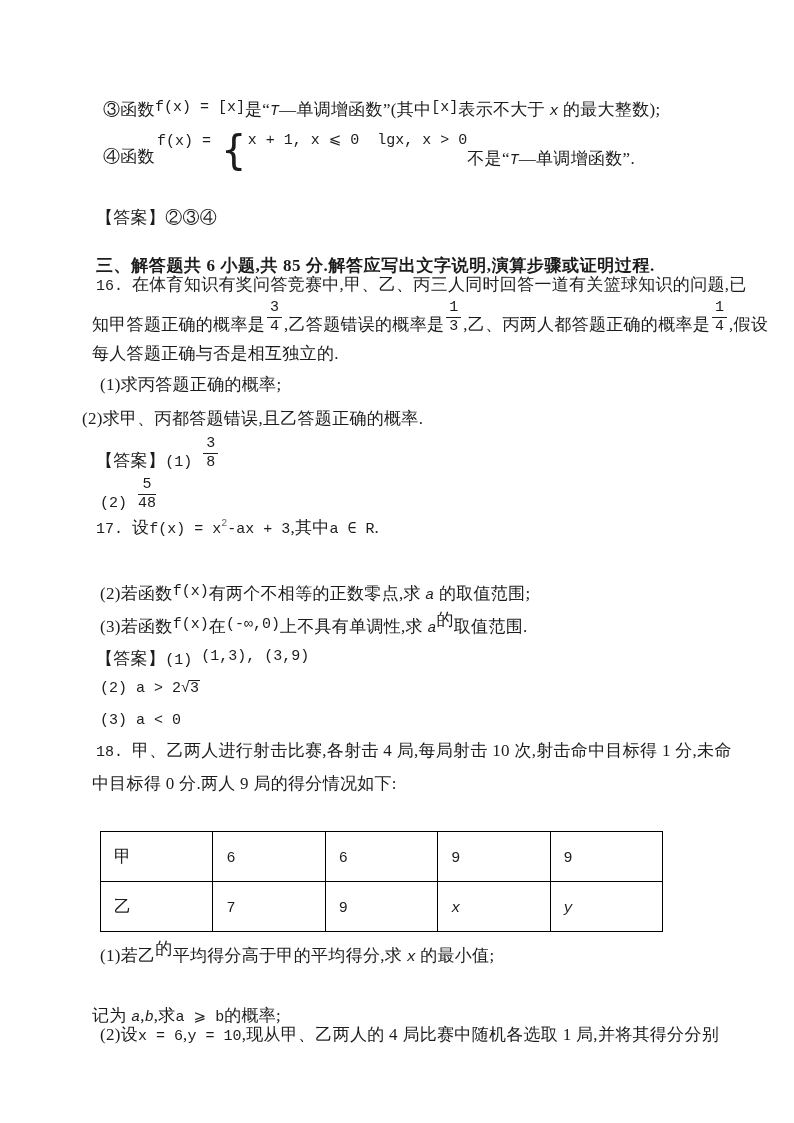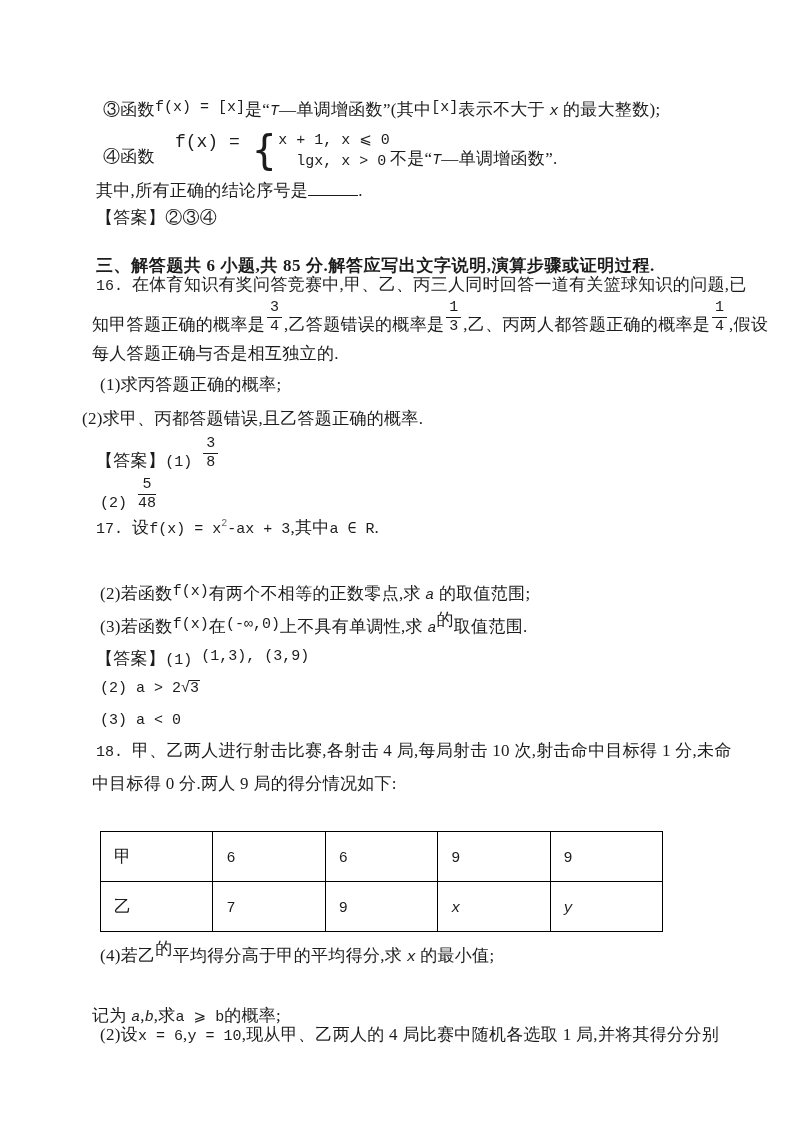--- a/index.html
+++ b/index.html
@@ -35,25 +35,25 @@
   .frac .fn{display:block;border-bottom:1.2px solid #1c1c1c;padding:0 3px 1px;}
   .frac .fd{display:block;padding-top:1px;}
   
   .sqrt{white-space:pre;font-family:"Liberation Mono","DejaVu Sans Mono",monospace;font-size:15px;letter-spacing:0;}
   .sqrt .rv{display:inline-block;border-top:1.2px solid #1c1c1c;line-height:15px;margin-left:-1px;padding:0 1px;}
   
   .blank{display:inline-block;width:50px;height:0.85em;border-bottom:1.5px solid #1c1c1c;}
   
   .pw{display:flex;align-items:flex-start;}
   .pw-pre{position:relative;top:17px;}
-  .pw-fx{position:relative;top:2px;margin-left:20px;
-         font-family:"Liberation Mono","DejaVu Sans Mono",monospace;font-size:18px;letter-spacing:0;white-space:pre;}
+  .pw-fx{position:relative;top:2px;margin-left:2px;
+         font-family:"Liberation Mono","DejaVu Sans Mono",monospace;font-size:15px;letter-spacing:0;white-space:pre;}
   .pw-brace{font-family:"DejaVu Sans","Liberation Sans",sans-serif;
             font-size:40px;line-height:42px;font-weight:400;margin:0 1px;}
-  .pw-rows{display:flex;flex-direction:column;}
+  .pw-rows{display:flex;flex-direction:row;align-items:flex-end;}
   .pw-rows .r{line-height:19px;}
   .pw-post{position:relative;top:19px;}
   
   .score-table{
     position:absolute;left:100px;top:831px;width:563px;
     border-collapse:collapse;table-layout:fixed;
   }
   .score-table td{
     border:1.6px solid #000;height:49px;padding:0 0 0 13px;
     vertical-align:middle;font-size:17px;letter-spacing:0.3px;white-space:nowrap;
@@ -70,21 +70,20 @@
     <span class="pw-pre"><span class="cjk">④函数</span></span>
     <span class="pw-fx">f(x) = </span>
     <span class="pw-brace">{</span>
     <span class="pw-rows">
       <span class="r"><span class="m">x + 1, x ⩽ 0</span></span>
       <span class="r"><span class="m">  lgx, x &gt; 0</span></span>
     </span>
     <span class="pw-post"><span class="cjk">不是“</span><span class="mi">T</span><span class="cjk">—单调增函数”.</span></span>
   </div>
 
-  <div class="line" style="left:96px;top:180px"><span class="cjk">其中,所有正确的结论序号是</span><span class="blank" style="width: 50px;"></span><span class="cjk">.</span></div>
   <div class="line" style="left:96px;top:207px"><span class="cjk">【答案】②③④</span></div>
 
   <div class="line bold" style="left:96px;top:237px">三、解答题共 6 小题,共 85 分.解答应写出文字说明,演算步骤或证明过程.</div>
 
   <div class="line" style="left:96px;top:274px"><span class="m">16. </span><span class="cjk">在体育知识有奖问答竞赛中,甲、乙、丙三人同时回答一道有关篮球知识的问题,已</span></div>
   <div class="line" style="left:92px;top:300px"><span class="cjk">知甲答题正确的概率是</span><span class="frac"><span class="fn">3</span><span class="fd">4</span></span><span class="cjk">,乙答题错误的概率是</span><span class="frac"><span class="fn">1</span><span class="fd">3</span></span><span class="cjk">,乙、丙两人都答题正确的概率是</span><span class="frac"><span class="fn">1</span><span class="fd">4</span></span><span class="cjk">,假设</span></div>
   <div class="line" style="left:92px;top:343px"><span class="cjk">每人答题正确与否是相互独立的.</span></div>
   <div class="line" style="left:100px;top:374px"><span class="cjk">(1)求丙答题正确的概率;</span></div>
   <div class="line" style="left:82px;top:408px"><span class="cjk">(2)求甲、丙都答题错误,且乙答题正确的概率.</span></div>
   <div class="line" style="left:96px;top:436px"><span class="cjk">【答案】</span><span class="m">(1) </span><span class="frac"><span class="fn">3</span><span class="fd">8</span></span></div>
@@ -112,17 +111,17 @@
       <tr>
         <td><span class="cjk">乙</span></td>
         <td><span class="m">7</span></td>
         <td><span class="m">9</span></td>
         <td><span class="mi">x</span></td>
         <td><span class="mi">y</span></td>
       </tr>
     </tbody>
   </table>
 
-  <div class="line" style="left:100px;top:945px"><span class="cjk">(4)若乙</span><span class="up">的</span><span class="cjk">平均得分高于甲的平均得分,求 </span><span class="mi">x</span><span class="cjk"> 的最小值;</span></div>
+  <div class="line" style="left:100px;top:945px"><span class="cjk">(1)若乙</span><span class="up">的</span><span class="cjk">平均得分高于甲的平均得分,求 </span><span class="mi">x</span><span class="cjk"> 的最小值;</span></div>
   <div class="line" style="left:100px;top:1024px"><span class="cjk">(2)设</span><span class="m">x = 6</span><span class="cjk">,</span><span class="m">y = 10</span><span class="cjk">,现从甲、乙两人的 4 局比赛中随机各选取 1 局,并将其得分分别</span></div>
   <div class="line" style="left:92px;top:1005px"><span class="cjk">记为 </span><span class="mi">a</span><span class="cjk">,</span><span class="mi">b</span><span class="cjk">,求</span><span class="m">a ⩾ b</span><span class="cjk">的概率;</span></div>
 
 </div>
 
 </body></html>

